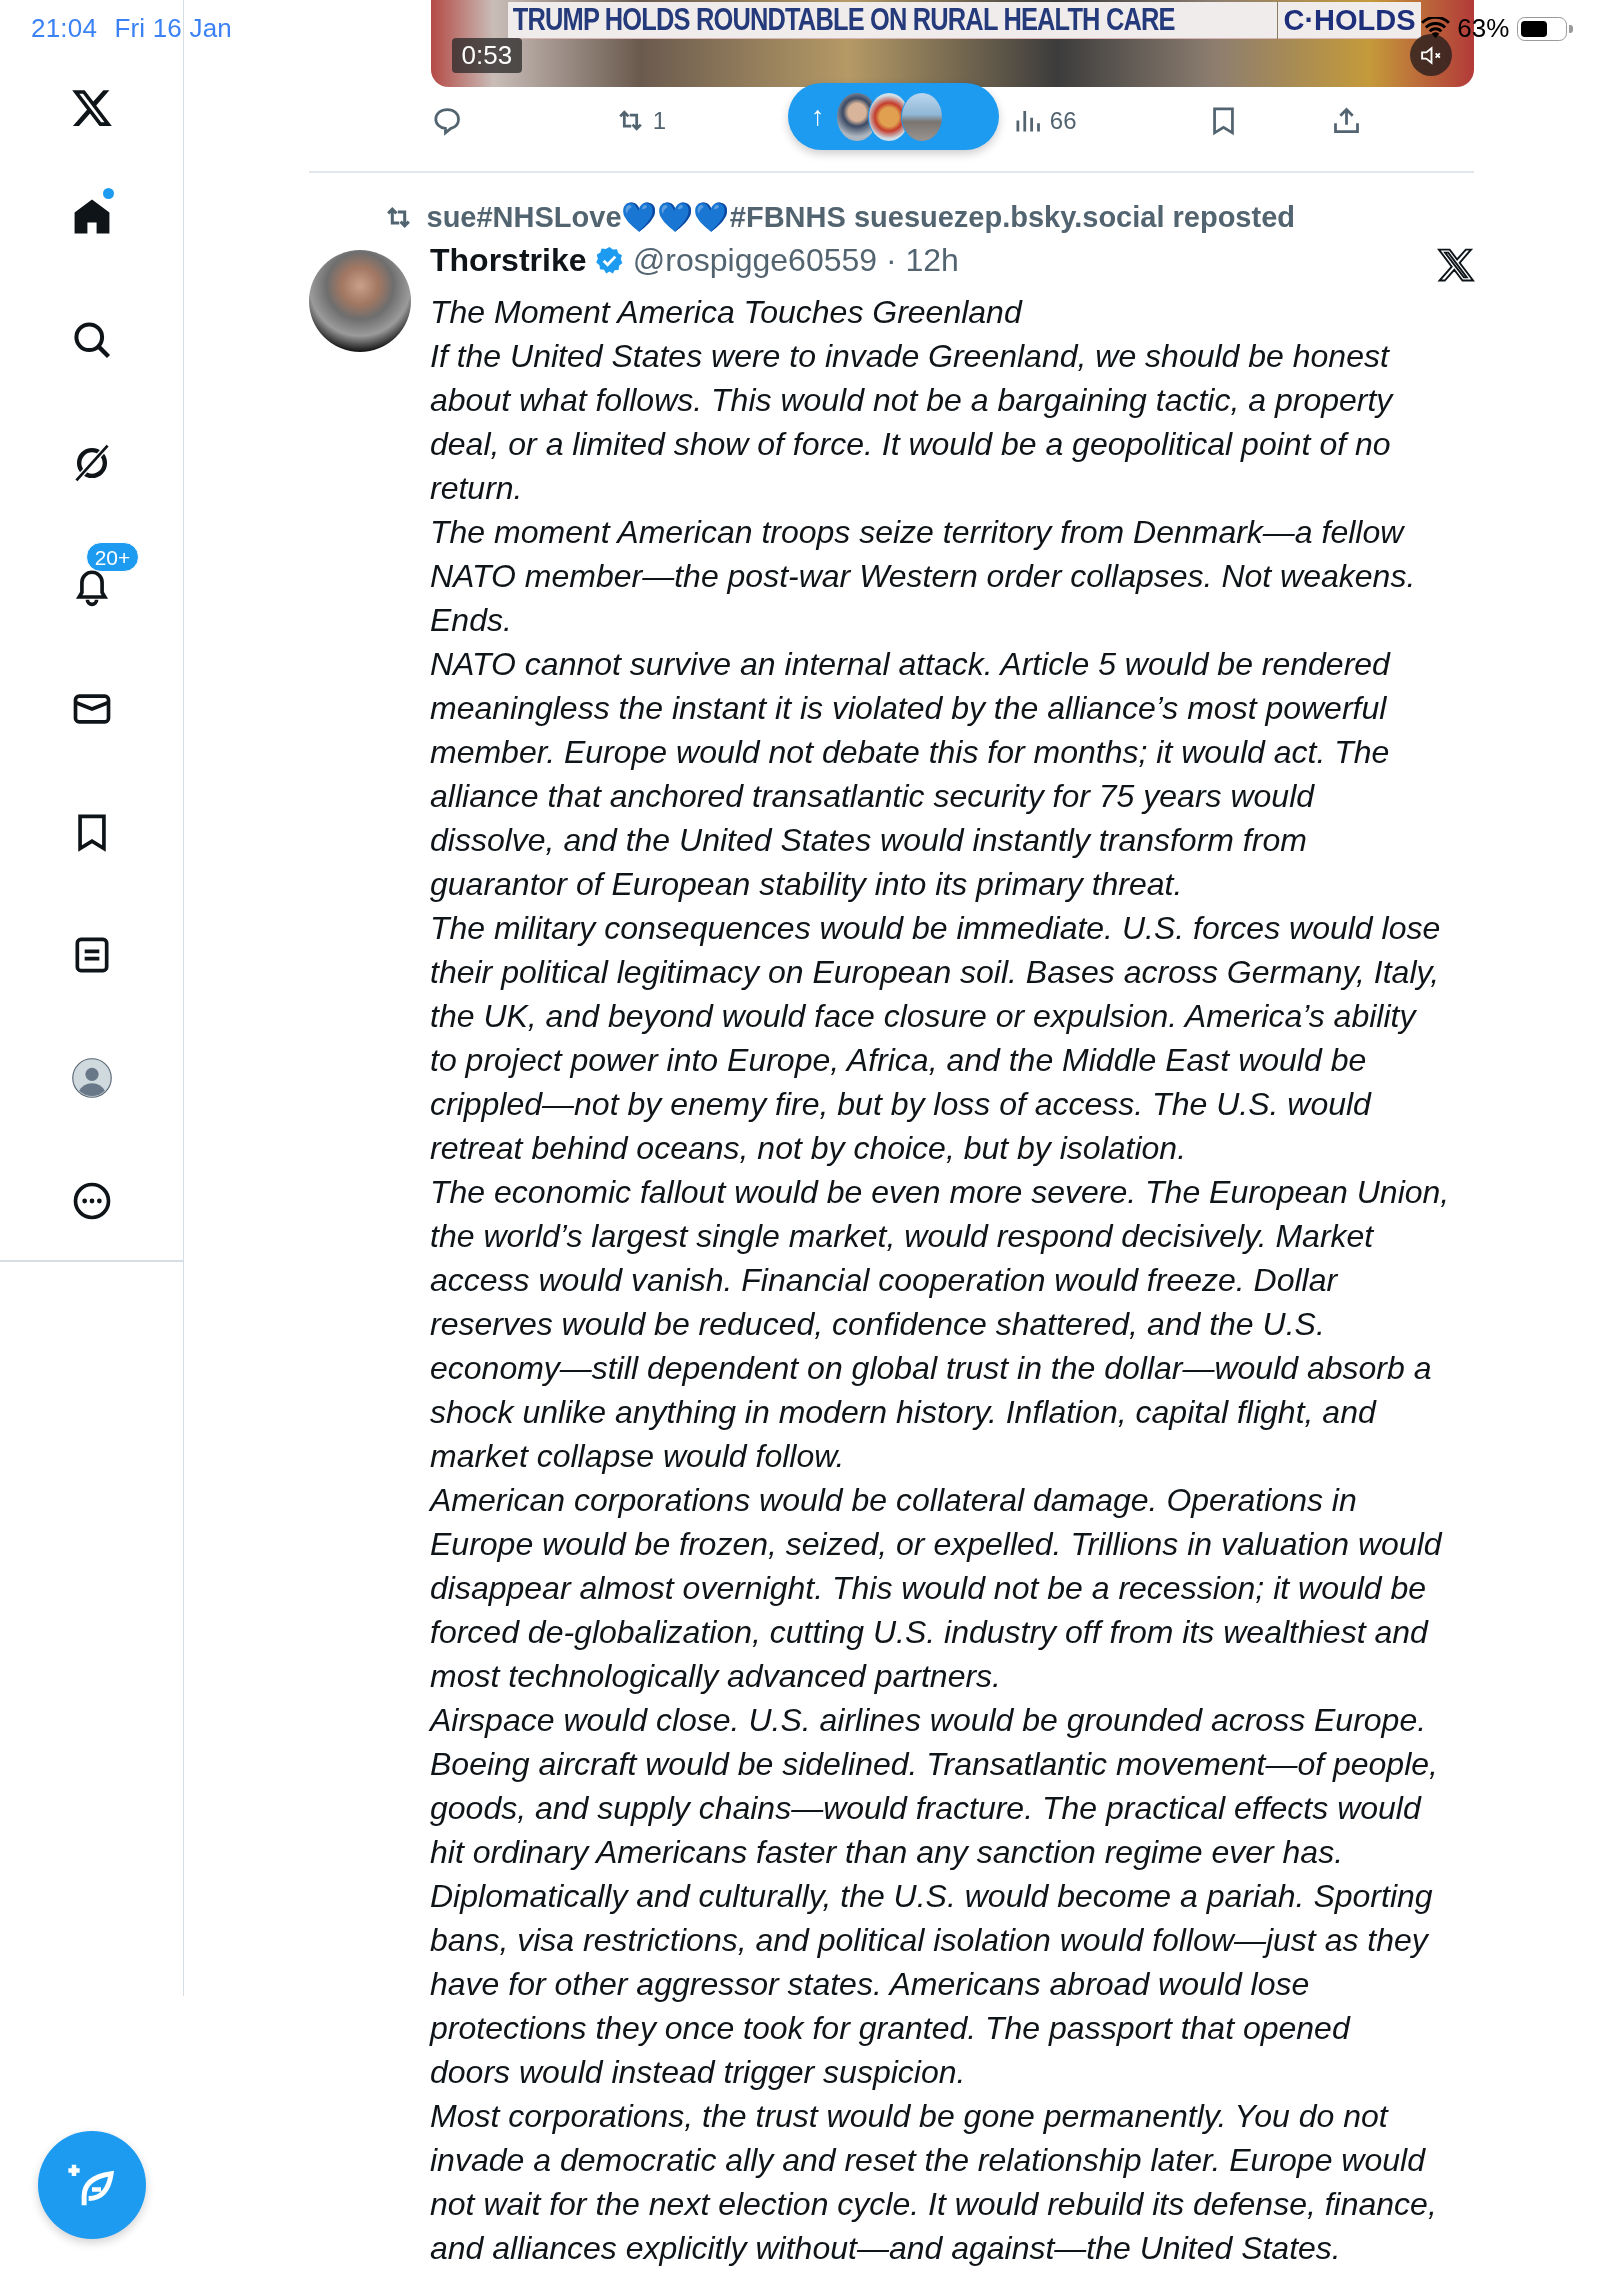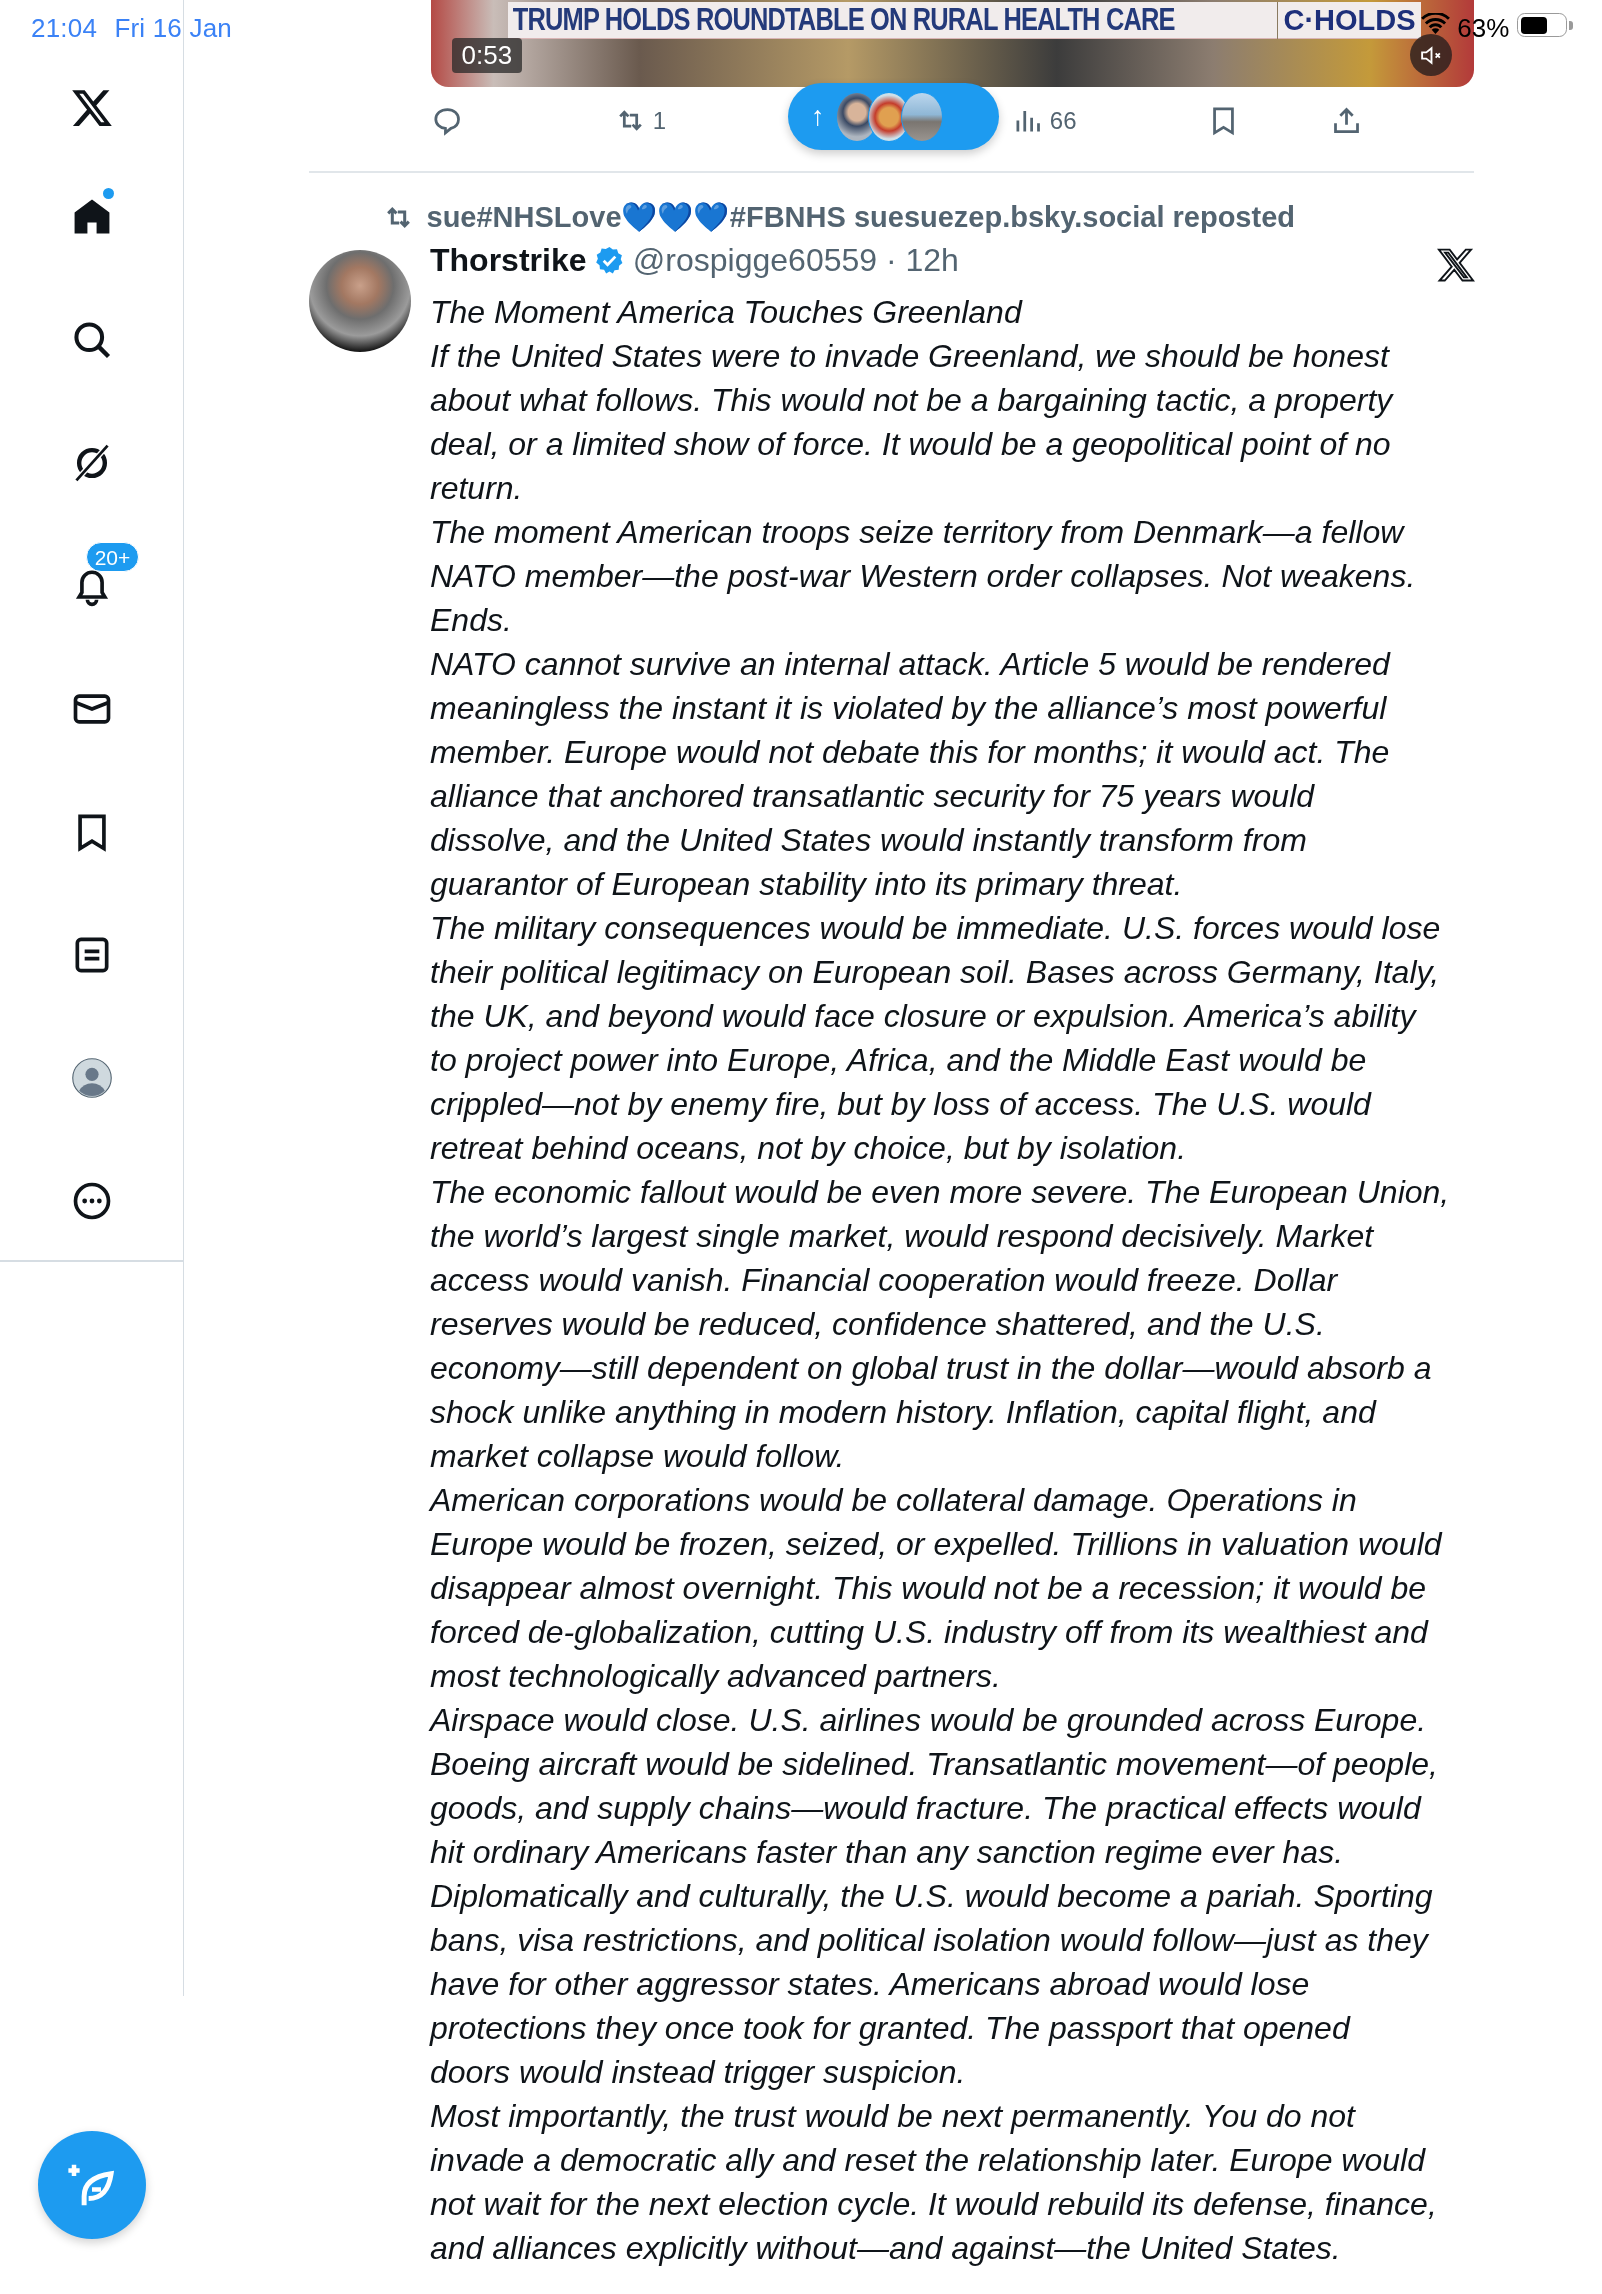--- a/index.html
+++ b/index.html
@@ -2,21 +2,21 @@
 <html><head>
 <meta charset="utf-8">
 <style>
   * { box-sizing: border-box; margin: 0; padding: 0; }
   html, body { width: 1602px; height: 2294px; overflow: hidden; background: #ffffff; }
   body { font-family: "Liberation Sans", "DejaVu Sans", sans-serif; color: #0f1419; position: relative; }
 
   
   .status-time { position: absolute; left: 31px; top: 13.4px; font-size: 26px; color: #3b82f6; letter-spacing: 0.2px; }
   .status-time span { margin-right: 17.3px; }
-  .status-right { position: absolute; right: 35px; top: 13.4px; display: flex; align-items: flex-start; gap: 7.7px; font-size: 26px; color: #000; z-index: 5; }
+  .status-right { position: absolute; right: 35px; top: 13.4px; display: flex; align-items: center; gap: 7.7px; font-size: 26px; color: #000; z-index: 5; }
   .battery { width: 50px; height: 24px; border: 1.9px solid #9a9a9a; border-radius: 7.7px; position: relative; padding: 2.9px; }
   .battery .fill { width: 63%; height: 100%; background: #000; border-radius: 3.8px; }
   .battery::after { content: ""; position: absolute; right: -6.7px; top: 6.7px; width: 3.8px; height: 8.6px; background: #9a9a9a; border-radius: 0 2.9px 2.9px 0; }
 
   
   .sidebar { position: absolute; left: 0; top: 0; width: 184px; height: 1996px; border-right: 1.9px solid #d6dde3; text-align: right; }
   .sidebar-bottom-line { position: absolute; left: 0; top: 1260px; width: 184px; height: 1.9px; background: #d6dde3; }
   .nav-item { position: absolute; left: 61px; width: 61px; height: 61px; display: flex; align-items: center; justify-content: center; cursor: pointer; }
   .nav-item svg { width: 44px; height: 44px; }
   .home-dot { position: absolute; right: 7.7px; top: 1.9px; width: 11.5px; height: 11.5px; border-radius: 50%; background: #1d9bf0; }
@@ -263,18 +263,18 @@
     <p>most technologically advanced partners.</p>
     <p>Airspace would close. U.S. airlines would be grounded across Europe.</p>
     <p>Boeing aircraft would be sidelined. Transatlantic movement—of people,</p>
     <p>goods, and supply chains—would fracture. The practical effects would</p>
     <p>hit ordinary Americans faster than any sanction regime ever has.</p>
     <p>Diplomatically and culturally, the U.S. would become a pariah. Sporting</p>
     <p>bans, visa restrictions, and political isolation would follow—just as they</p>
     <p>have for other aggressor states. Americans abroad would lose</p>
     <p>protections they once took for granted. The passport that opened</p>
     <p>doors would instead trigger suspicion.</p>
-    <p>Most importantly, the trust would be next permanently. You do not</p>
+    <p>Most corporations, the trust would be gone permanently. You do not</p>
     <p>invade a democratic ally and reset the relationship later. Europe would</p>
     <p>not wait for the next election cycle. It would rebuild its defense, finance,</p>
     <p>and alliances explicitly without—and against—the United States.</p>
   </div>
 
 
 </body></html>

